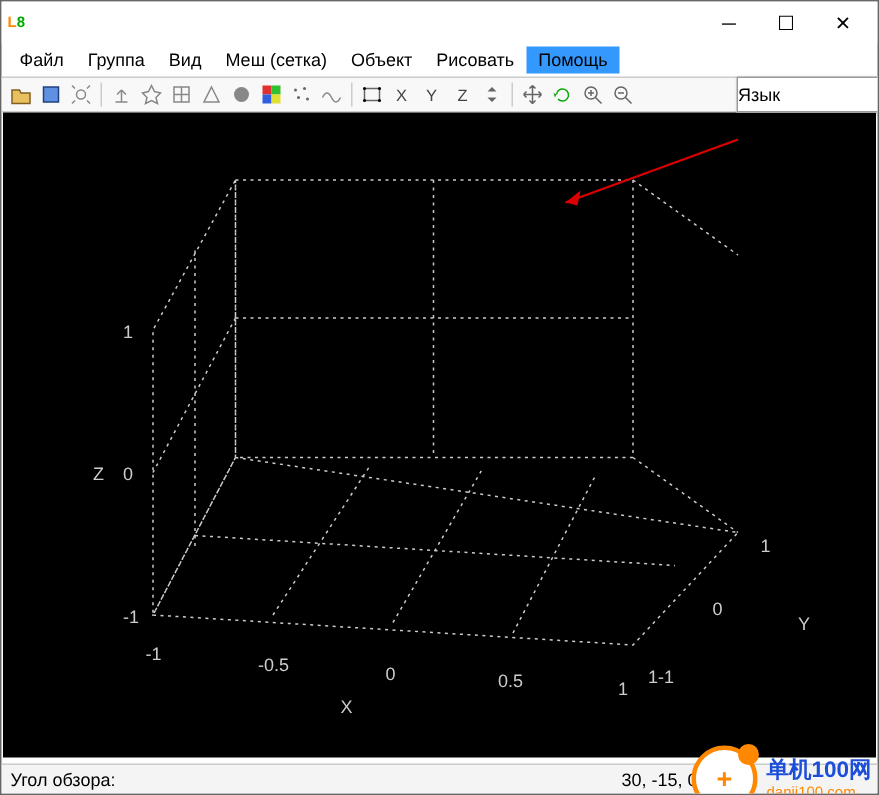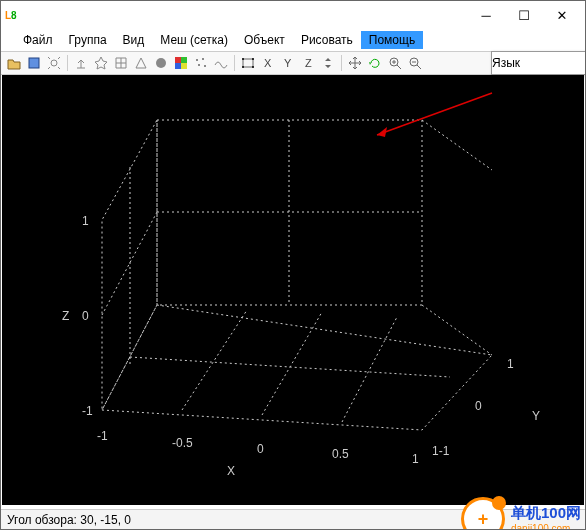--- a/index.html
+++ b/index.html
@@ -4,31 +4,31 @@
 <style>
   * { box-sizing: border-box; margin: 0; padding: 0; }
   body { width: 586px; height: 530px; font-family: Tahoma, sans-serif; font-size: 12px; background: #fff; border: 1px solid #666; position: relative; overflow: hidden; }
   .titlebar { height: 28px; display: flex; align-items: center; padding: 0 4px; background: #fff; }
   .logo { width: 16px; height: 16px; font-size: 10px; font-weight: bold; display: flex; align-items: center; }
   .logo span:first-child { color: #ff8800; }
   .logo span:last-child { color: #00aa00; }
   .title { flex: 1; }
   .winbtns { display: flex; }
   .winbtn { width: 38px; height: 26px; display: flex; align-items: center; justify-content: center; cursor: pointer; font-size: 13px; }
-  .menubar { height: 22px; display: flex; align-items: center; padding: 0 14px; }
+  .menubar { height: 22px; display: flex; align-items: center; padding: 0 4px; }
   .menuitem { padding: 2px 8px; cursor: pointer; }
   .menuitem.sel { background: #3399ff; color: #000000; }
   .toolbar { height: 24px; display: flex; align-items: center; gap: 2px; padding: 0 4px; border-top: 1px solid #ccc; border-bottom: 1px solid #ccc; background: #f8f8f8; }
   .tbbtn { width: 18px; height: 18px; display: flex; align-items: center; justify-content: center; cursor: pointer; }
   .tbsep { width: 1px; height: 16px; background: #ccc; margin: 0 2px; }
   .dropdown { position: absolute; top: 50px; left: 490px; width: 95px; background: #fff; border: 1px solid #999; box-shadow: 1px 1px 3px rgba(0,0,0,0.2); z-index: 10; }
   .dditem { padding: 4px 0; cursor: pointer; }
   .viewport { position: absolute; top: 74px; left: 1px; right: 1px; bottom: 24px; background: #000; overflow: hidden; }
   .viewport svg { position: absolute; top: 0; left: 0; }
-  .statusbar { position: absolute; bottom: 0; left: 0; right: 0; height: 20px; display: flex; align-items: center; justify-content: flex-start; padding: 0 120px 0 6px; border-top: 1px solid #ccc; background: #f4f4f4; }
+  .statusbar { position: absolute; bottom: 0; left: 0; right: 0; height: 20px; display: flex; align-items: center; justify-content: space-between; padding: 0 120px 0 6px; border-top: 1px solid #ccc; background: #f4f4f4; }
   .watermark { position: absolute; bottom: -12px; right: 4px; display: flex; align-items: center; z-index: 20; }
   .wm-logo { width: 44px; height: 44px; border: 3px solid #ff8800; border-radius: 50%; position: relative; background: #fff; display:flex; align-items:center; justify-content:center; }
   .wm-plus { color: #ff8800; font-size: 18px; font-weight: bold; }
   .wm-dot { position: absolute; width: 14px; height: 14px; background: #ff8800; border-radius: 50%; top: -4px; right: -4px; }
   .wm-text { margin-left: 6px; display: flex; flex-direction: column; align-items: flex-start; }
   .wm-cn { font-size: 15px; font-weight: bold; color: #1d4ed8; }
   .wm-url { font-size: 10px; color: #ff8800; }
   .axis-label { fill: #ccc; font-size: 12px; font-family: sans-serif; }
 </style>
 </head>

